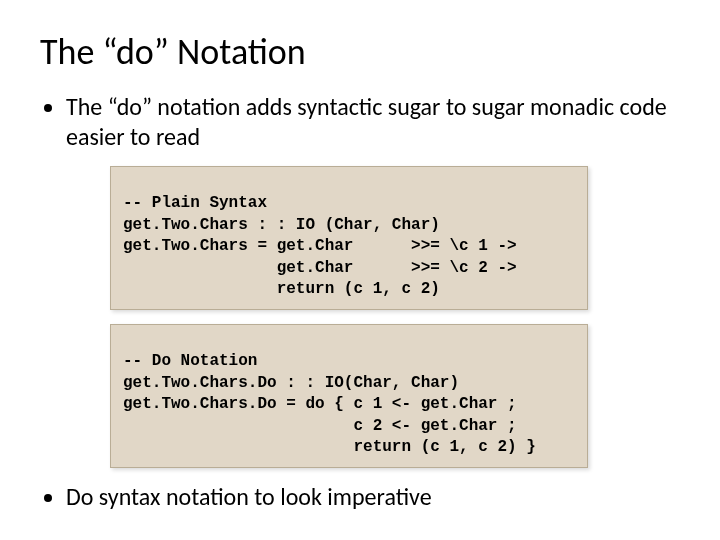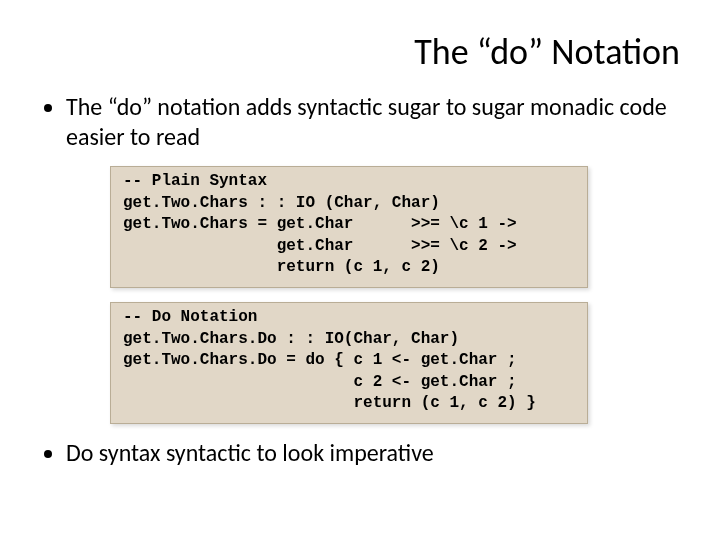--- a/index.html
+++ b/index.html
@@ -12,42 +12,42 @@
     color: #000;
   }
   .slide {
     width: 720px;
     height: 540px;
     box-sizing: border-box;
     padding: 20px 40px 20px 40px;
     position: relative;
   }
   .title {
-    text-align: right;
+    text-align: left;
     font-size: 36px;
     font-weight: 400;
     margin: 10px 0 18px 0;
   }
   ul.bullets {
     margin: 0 0 0 0;
     padding-left: 26px;
     font-size: 24px;
     line-height: 1.25;
   }
   ul.bullets li {
     margin-bottom: 10px;
     list-style-type: disc;
   }
   .codeblock {
     background: #e1d7c7;
     border: 1px solid #b9ad96;
     margin: 14px 0 14px 70px;
     width: 478px;
     box-sizing: border-box;
-    padding: 4px 12px 8px 12px;
+    padding: 26px 12px 8px 12px;
     font-family: "Courier New", Courier, monospace;
     font-size: 16px;
     font-weight: bold;
     line-height: 1.35;
     white-space: pre;
     color: #000;
     box-shadow: 2px 2px 4px rgba(0,0,0,0.15);
   }
   .lower-bullet {
     margin-top: 18px;
@@ -70,16 +70,16 @@
                 get.Char      &gt;&gt;= \c 2 -&gt;
                 return (c 1, c 2)</div>
 
   <div class="codeblock">-- Do Notation
 get.Two.Chars.Do : : IO(Char, Char)
 get.Two.Chars.Do = do { c 1 &lt;- get.Char ;
                         c 2 &lt;- get.Char ;
                         return (c 1, c 2) }</div>
 
   <ul class="bullets lower-bullet">
-    <li>Do syntax syntactic to look imperative</li>
+    <li>Do syntax notation to look imperative</li>
   </ul>
 
 </div>
 
 </body></html>

